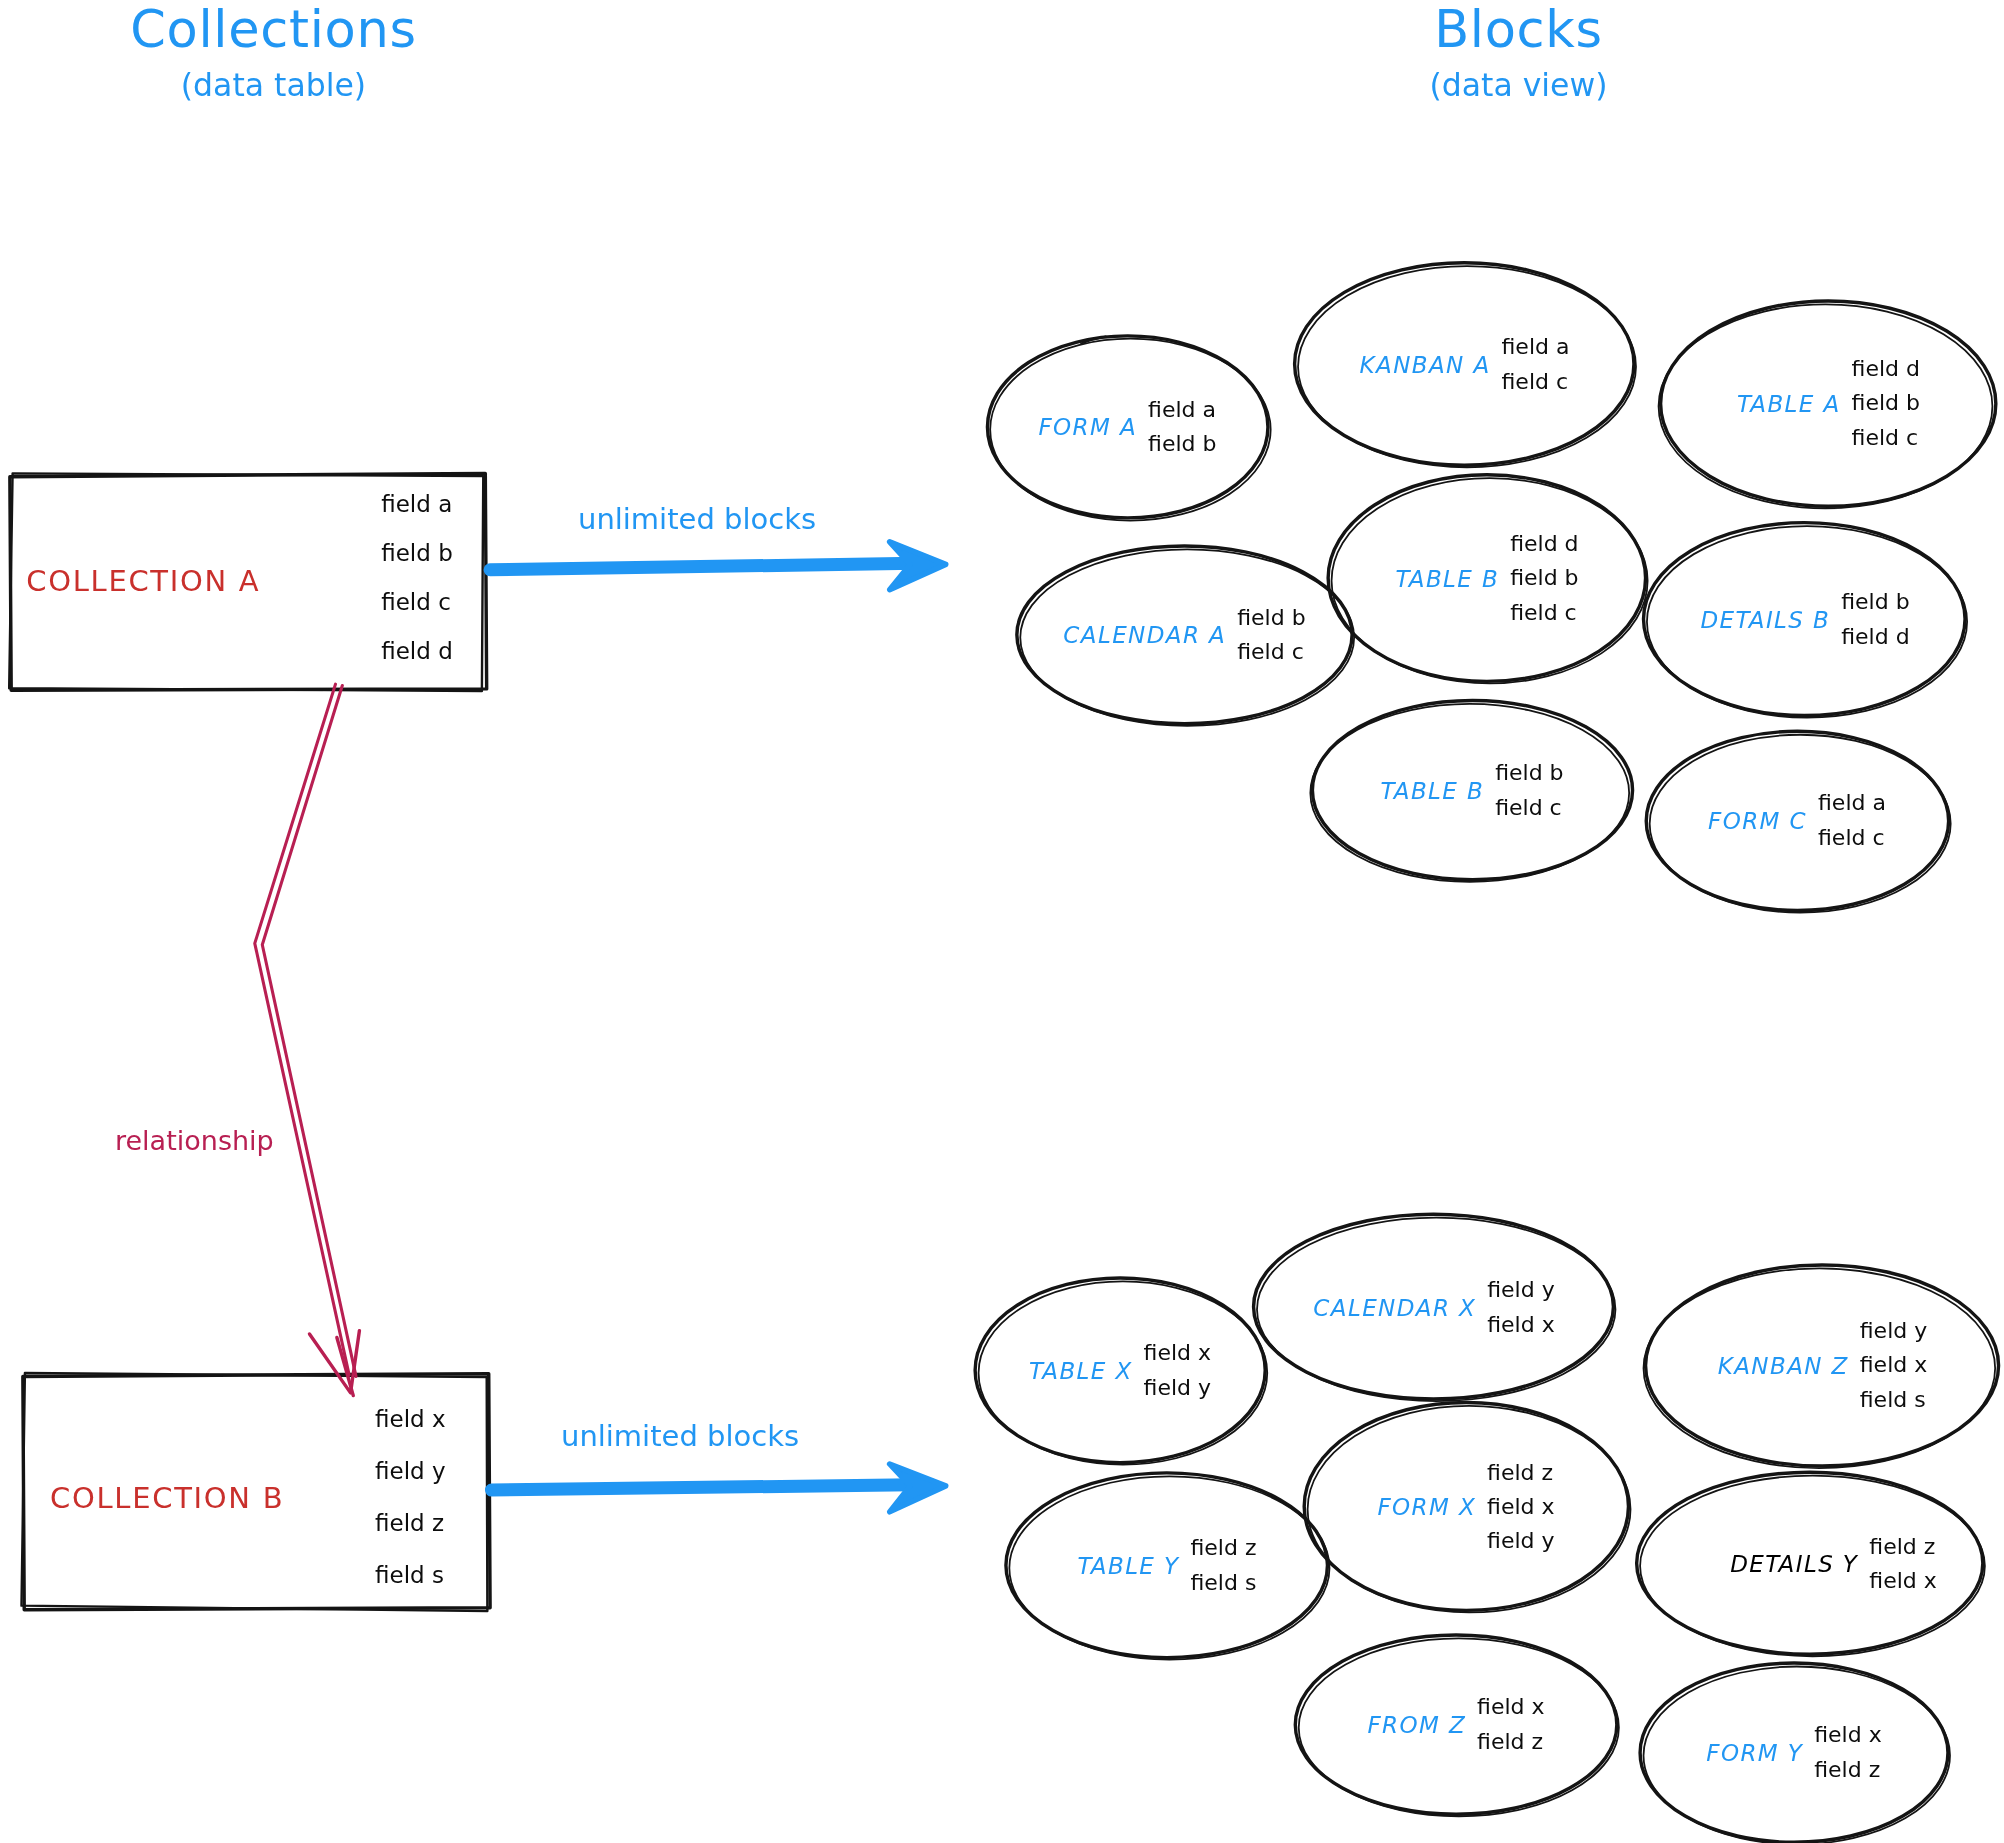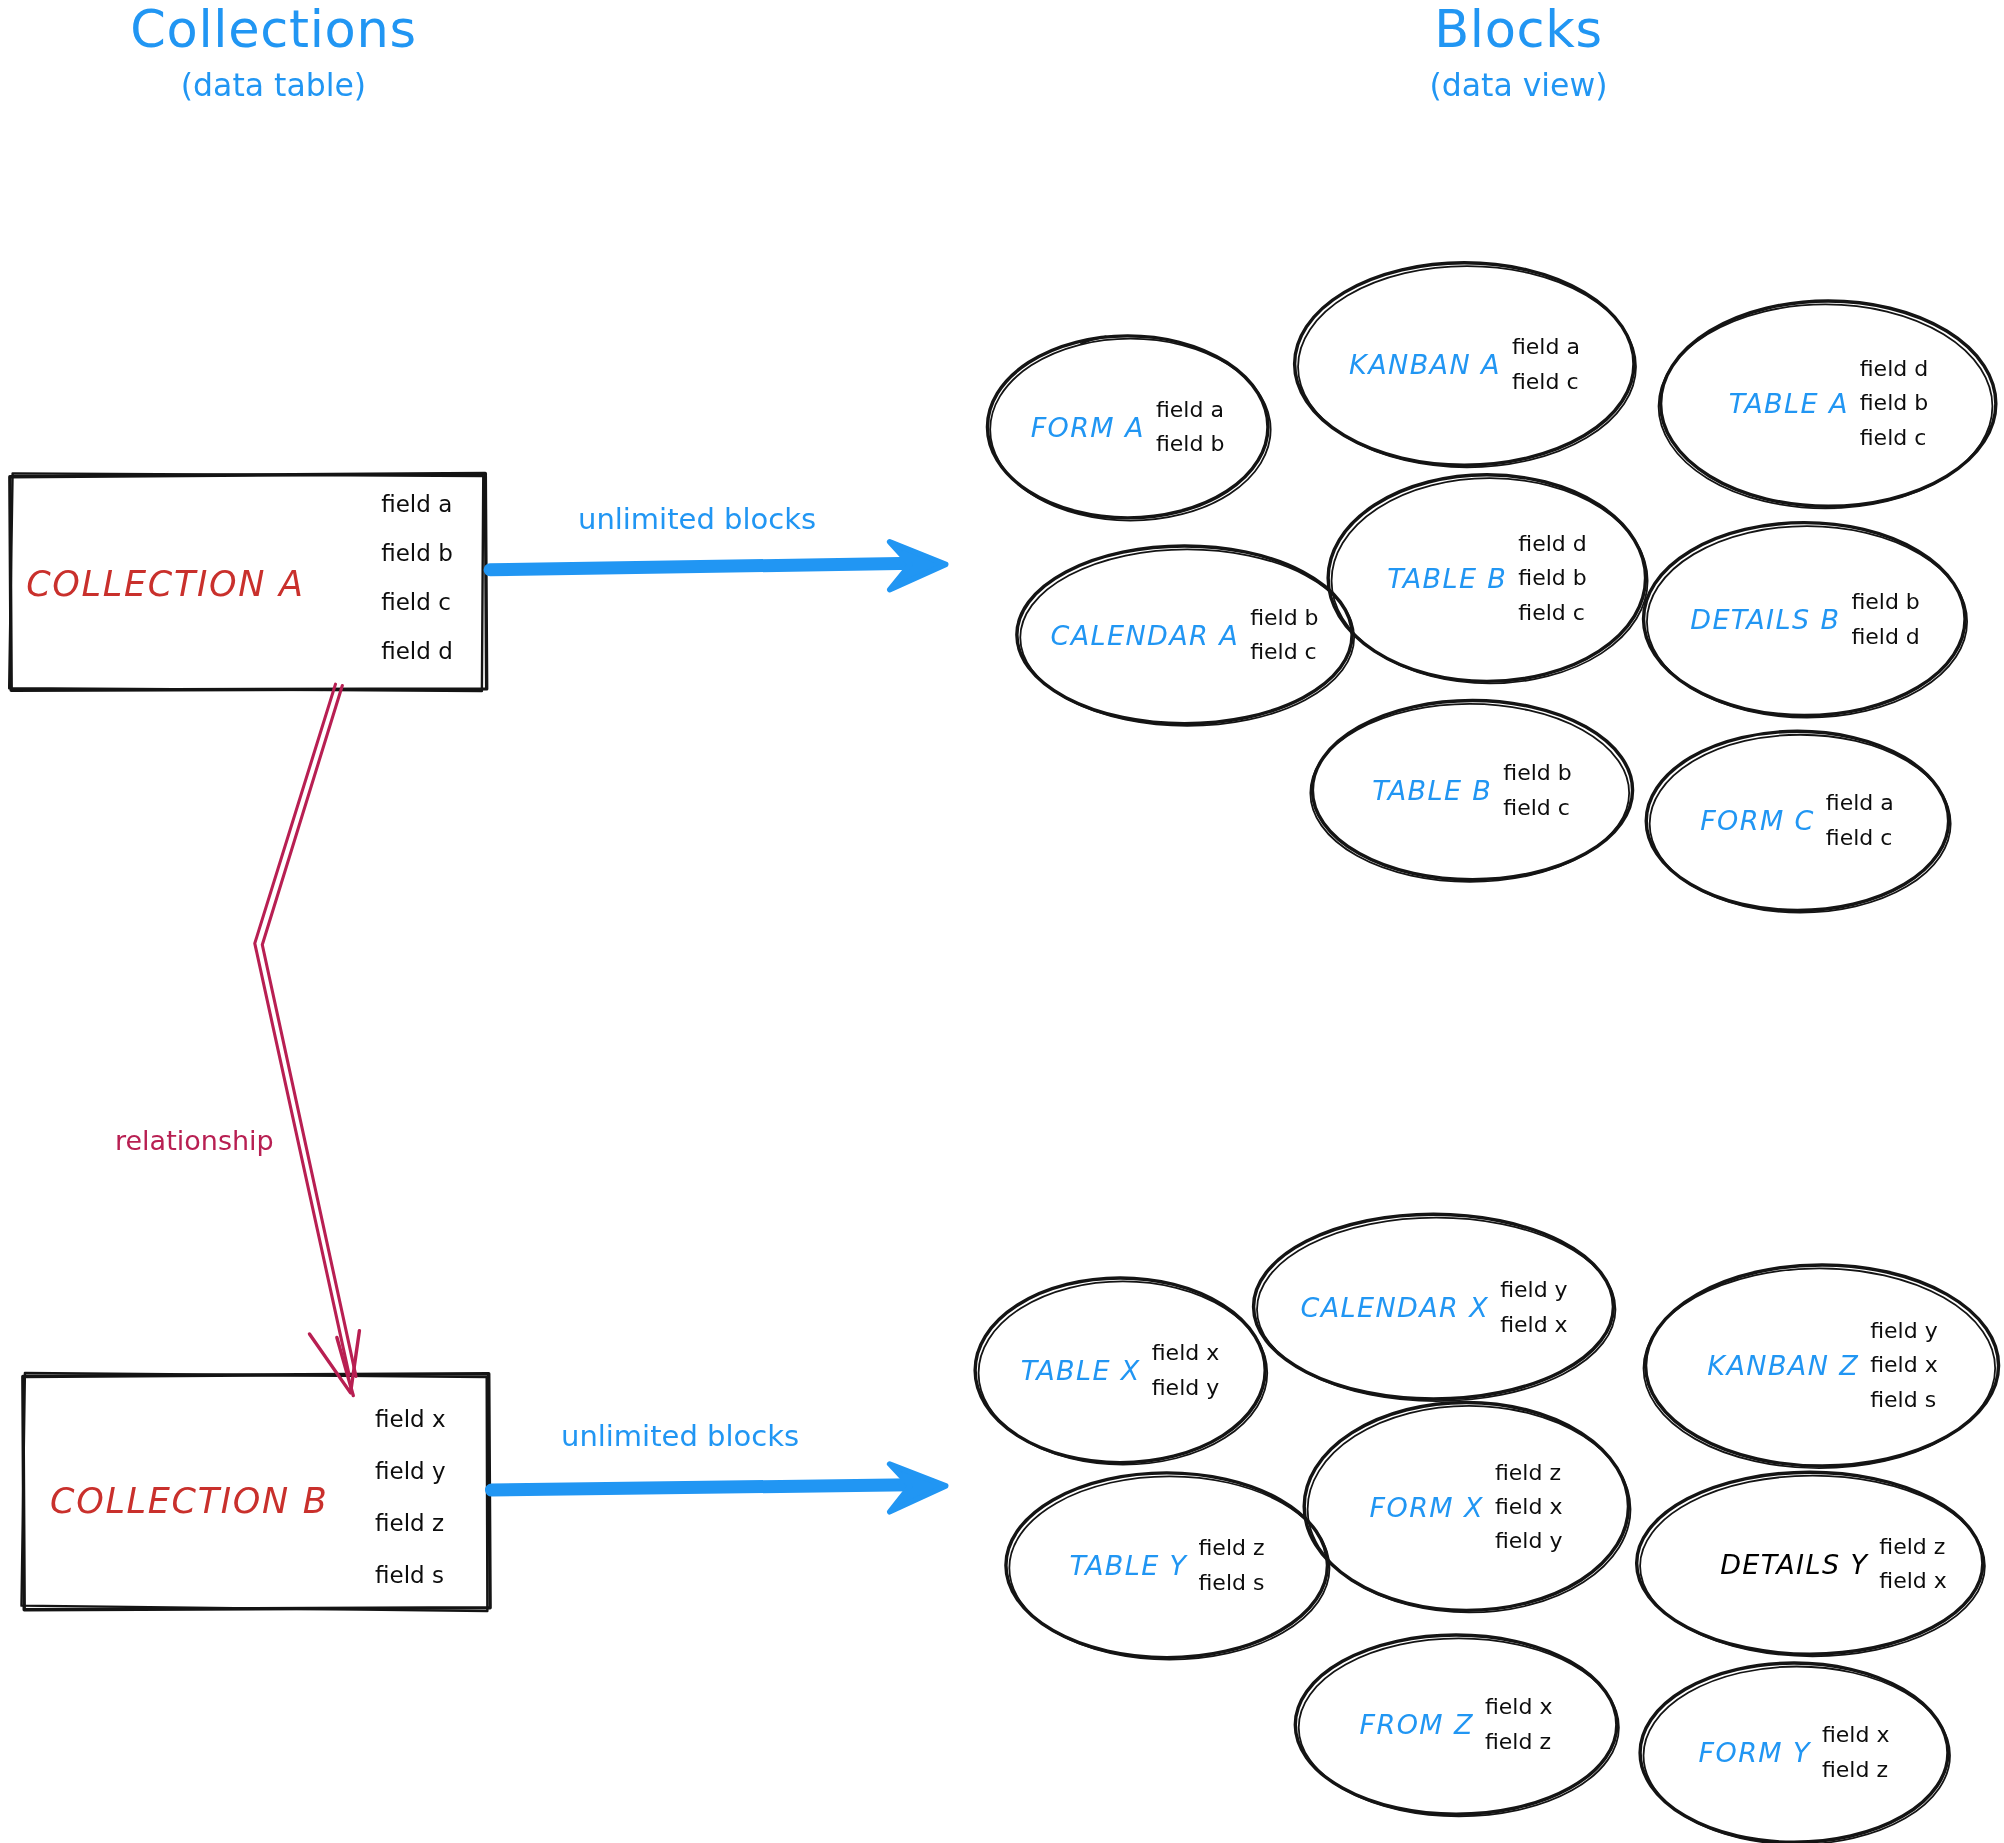--- a/index.html
+++ b/index.html
@@ -45,24 +45,23 @@
   #heading-blocks      { left: 1286px; top: 4.1px; width: 465px; }
 
   
   .collection-box {
     position: absolute;
     box-sizing: border-box;
   }
   .collection-name {
     position: absolute;
     color: #c9302c;
-    font-size: 35px;
+    font-size: 29px;
     letter-spacing: 1.7px;
     white-space: nowrap;
-    font-style: italic;
   }
   .collection-fields {
     position: absolute;
     color: #0d0d0d;
     font-size: 23px;
     line-height: 1.0;
     text-align: left;
   }
   .collection-fields .fld { display: block; }
 
@@ -101,21 +100,21 @@
   }
   .block-inner {
     position: absolute;
     left: 0; top: 0; right: 0; bottom: 0;
     display: flex;
     align-items: center;
     justify-content: center;
   }
   .block-label {
     color: #2196f3;
-    font-size: 27px;
+    font-size: 23px;
     letter-spacing: 1.4px;
     white-space: nowrap;
     font-style: italic;
     margin-right: 11px;
   }
   .block-label.purple { color: #000000; margin-left: 47px; }
   .block-fields {
     color: #0d0d0d;
     font-size: 22px;
     line-height: 1.55;

